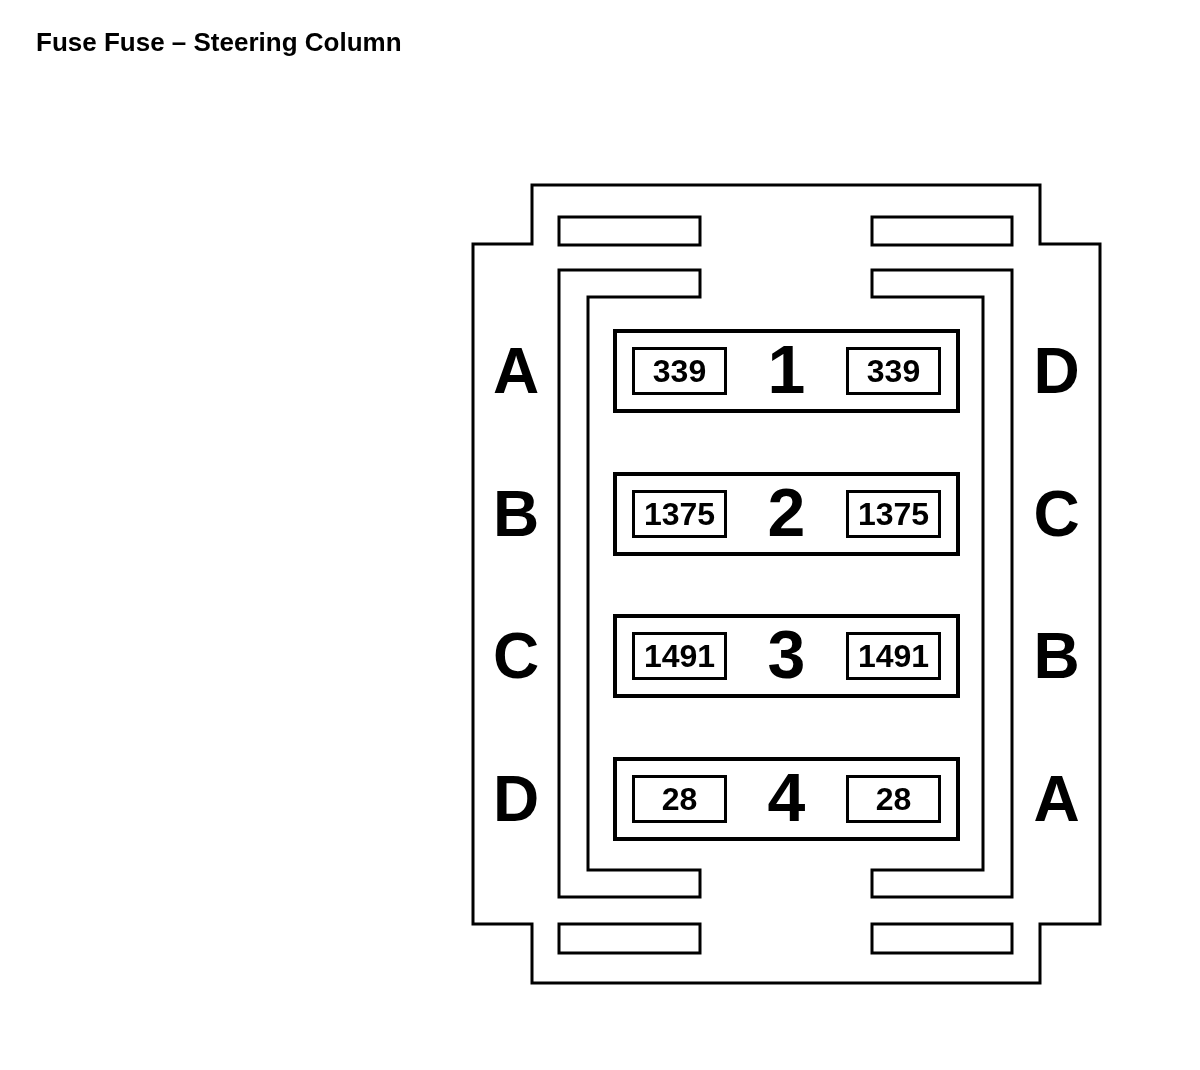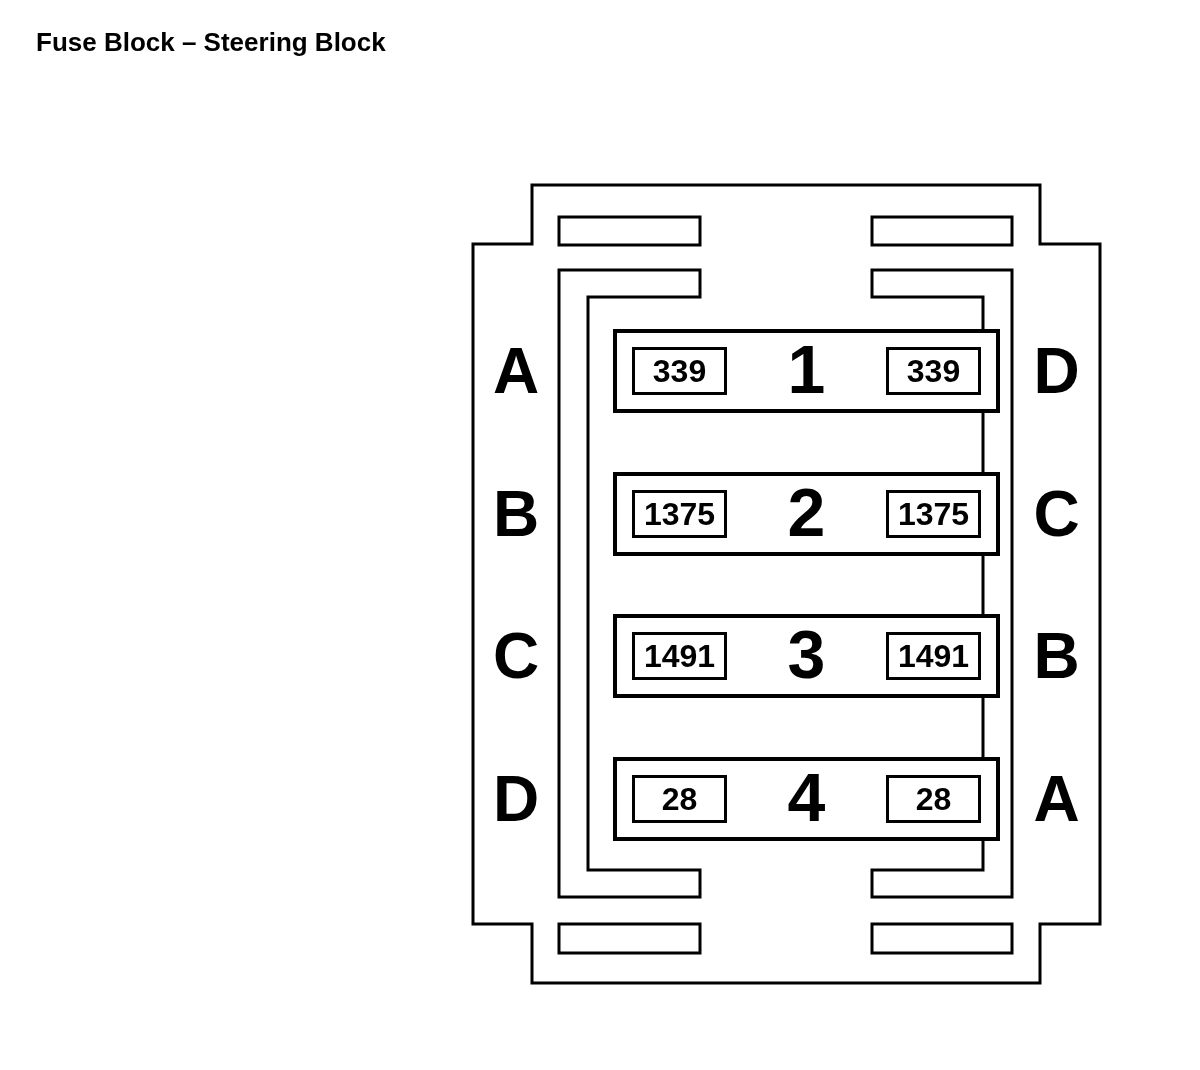--- a/index.html
+++ b/index.html
@@ -30,21 +30,21 @@
     left: 0;
     top: 0;
   }
   .outline-svg * {
     vector-effect: non-scaling-stroke;
   }
   
   .fuse-row {
     position: absolute;
     left: 613px;
-    width: 387px;
+    width: 347px;
     height: 84px;
     border: 4px solid #000000;
     box-sizing: border-box;
     background: #ffffff;
     display: flex;
     align-items: center;
     justify-content: space-between;
     padding: 0 15px;
   }
   .row-1 { top: 329px; }
@@ -80,21 +80,21 @@
     font-weight: bold;
   }
   .pin-left  { left: 473px; width: 86px; }
   .pin-right { left: 1013px; width: 87px; }
 </style>
 </head>
 <body>
 
 <div class="page">
 
-  <h1 class="title">Fuse Block – Steering Block</h1>
+  <h1 class="title">Fuse Fuse – Steering Column</h1>
 
   <svg class="outline-svg" width="1200" height="1070" viewBox="0 0 1200 1070">
 
     <path d="M532 185 H1040 V244 H1100 V924 H1040 V983 H532 V924 H473 V244 H532 Z" fill="#ffffff" stroke="#000000" stroke-width="3"></path>
 
     <rect x="559" y="217" width="141" height="28" fill="#ffffff" stroke="#000000" stroke-width="3"></rect>
     <rect x="872" y="217" width="140" height="28" fill="#ffffff" stroke="#000000" stroke-width="3"></rect>
     <rect x="559" y="924" width="141" height="29" fill="#ffffff" stroke="#000000" stroke-width="3"></rect>
     <rect x="872" y="924" width="140" height="29" fill="#ffffff" stroke="#000000" stroke-width="3"></rect>
 

